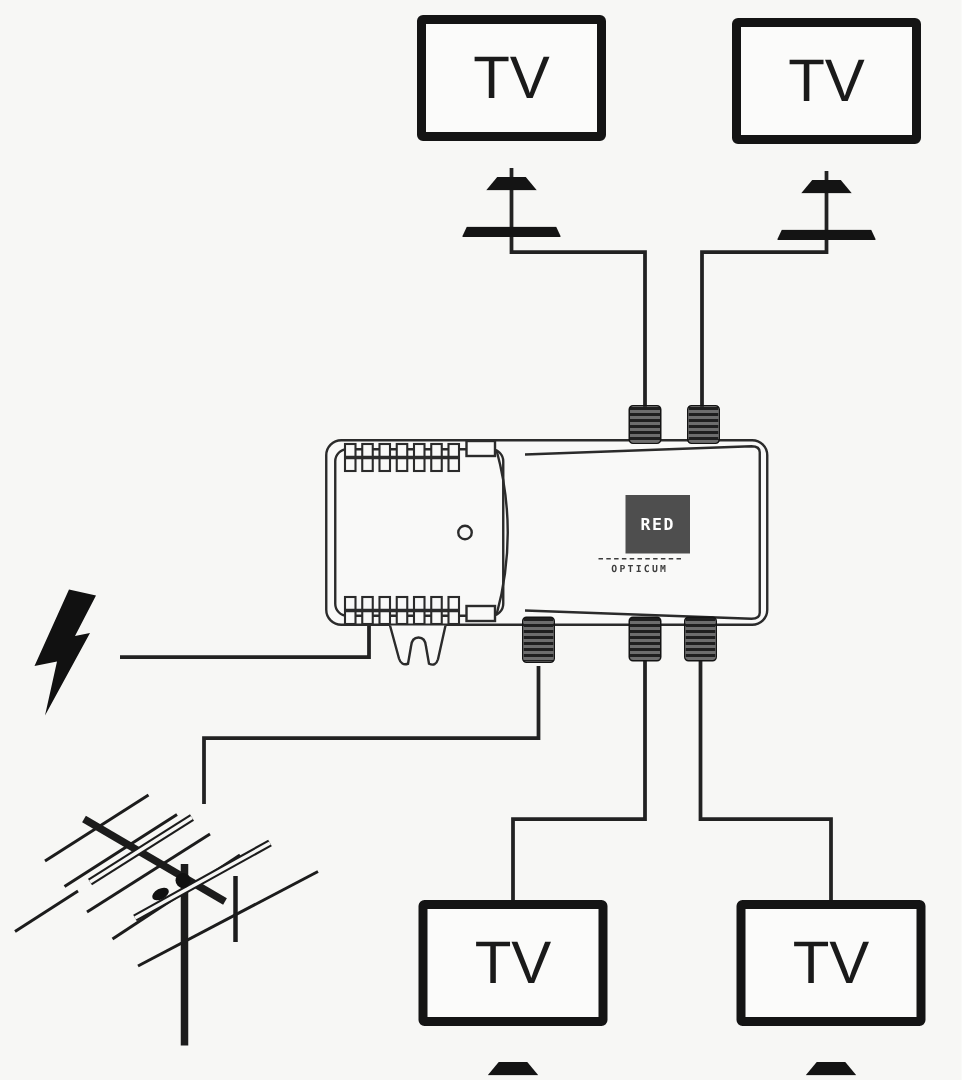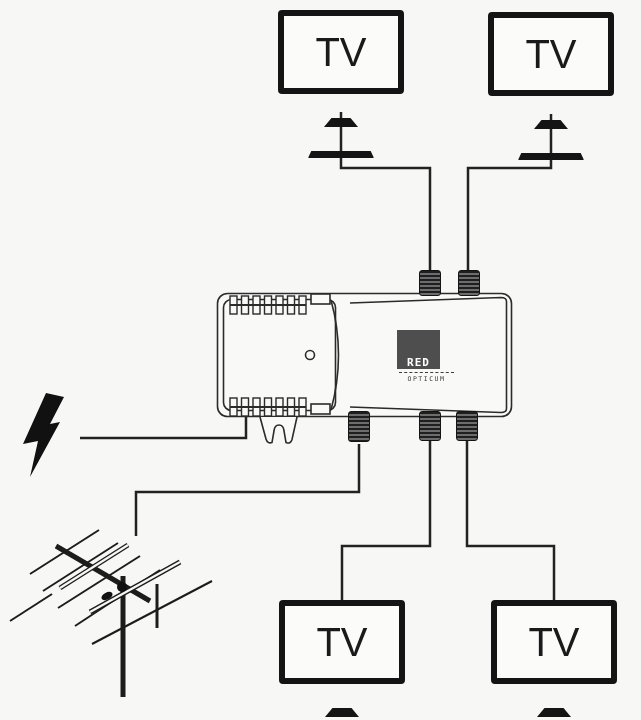--- a/index.html
+++ b/index.html
@@ -15,26 +15,26 @@
   .tv-neck{width:34px;height:9px;background:#141414;
            clip-path:polygon(22% 0,78% 0,100% 100%,0 100%);}
   .tv-base{width:66px;height:7px;background:#141414;border-radius:1px;
            clip-path:polygon(5% 0,95% 0,100% 100%,0 100%);}
 
   
   .connector{position:absolute;width:22px;box-sizing:border-box;border:1px solid #141414;border-radius:3px;
              background:repeating-linear-gradient(180deg,#1f1f1f 0px,#1f1f1f 2px,#6d6d6d 2px,#6d6d6d 4px);}
 
   
-  .logo-square{position:absolute;left:397px;top:330px;width:43px;height:39px;background:#4e4e4e;
-               display:flex;align-items:flex-end;justify-content:center;
+  .logo-square{position:absolute;left:417px;top:330px;width:43px;height:39px;background:#4e4e4e;
+               display:flex;align-items:center;justify-content:center;
                color:#ffffff;font-family:"DejaVu Sans Mono",monospace;font-weight:bold;
                font-size:11px;letter-spacing:1px;}
   .logo-brand{position:absolute;left:399px;top:372px;width:55px;text-align:center;
-              font-family:"DejaVu Sans Mono",monospace;font-weight:normal;font-size:6.5px;
+              font-family:"DejaVu Sans Mono",monospace;font-weight:bold;font-size:6.5px;
               letter-spacing:1.5px;color:#3c3c3c;border-top:1px dashed #3c3c3c;padding-top:2px;}
 </style>
 </head>
 <body>
 
 <div class="canvas">
 
   <svg class="layer" viewBox="0 0 641 720">
     <g fill="none" stroke="#222222" stroke-width="2.5">
       <path d="M341,112 L341,168 L430,168 L430,272"></path>

